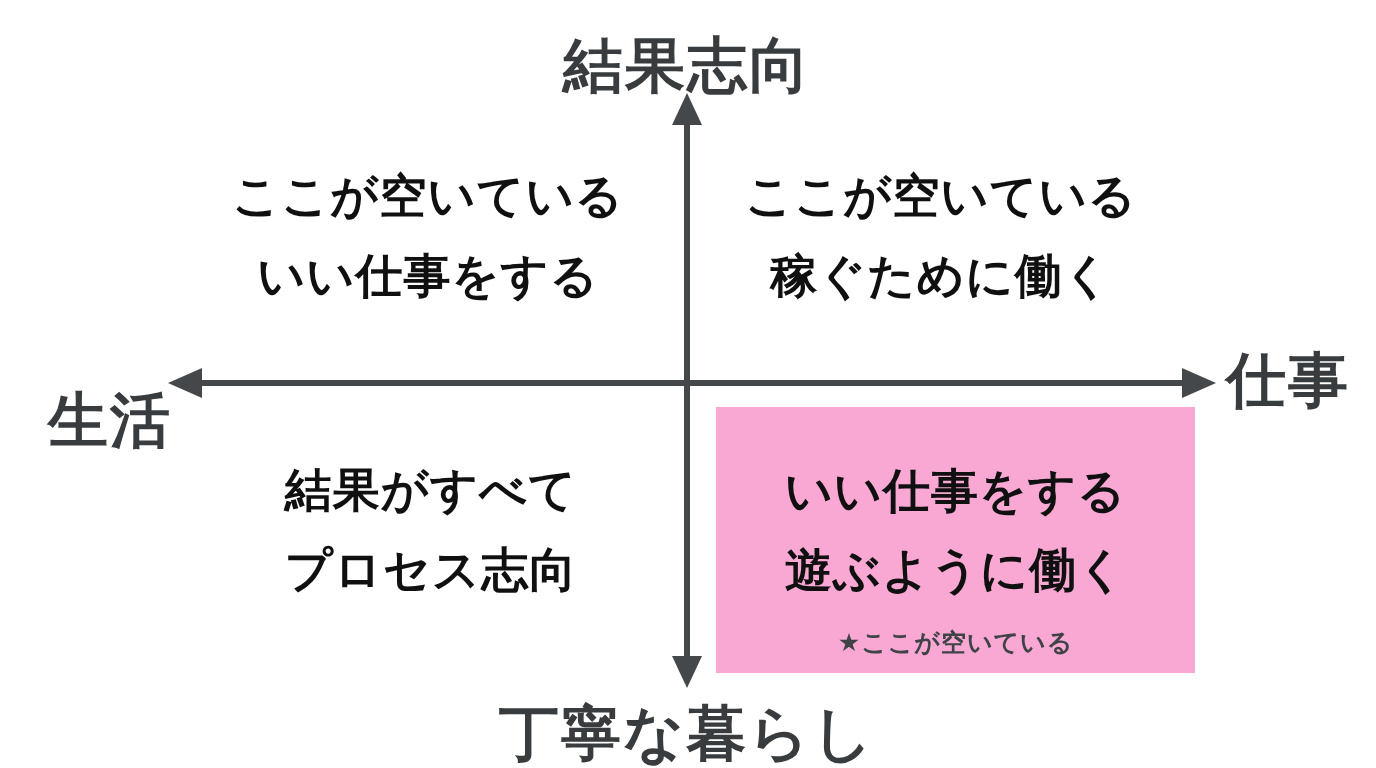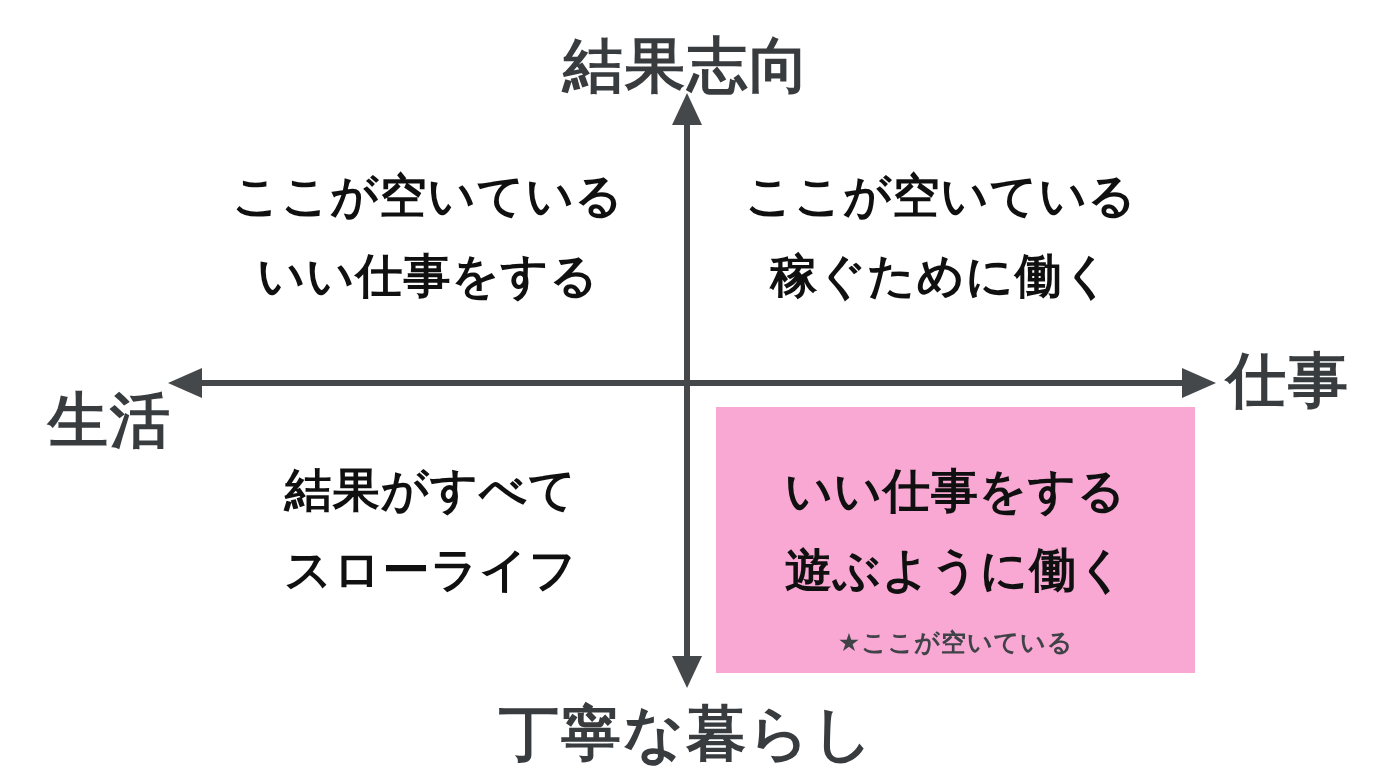--- a/index.html
+++ b/index.html
@@ -179,16 +179,16 @@
     <div>いい仕事をする</div>
   </div>
 
   <div class="quad tr">
     <div>ここが空いている</div>
     <div>稼ぐために働く</div>
   </div>
 
   <div class="quad bl">
     <div>結果がすべて</div>
-    <div>スローライフ</div>
+    <div>プロセス志向</div>
   </div>
 
 </div>
 
 </body></html>

